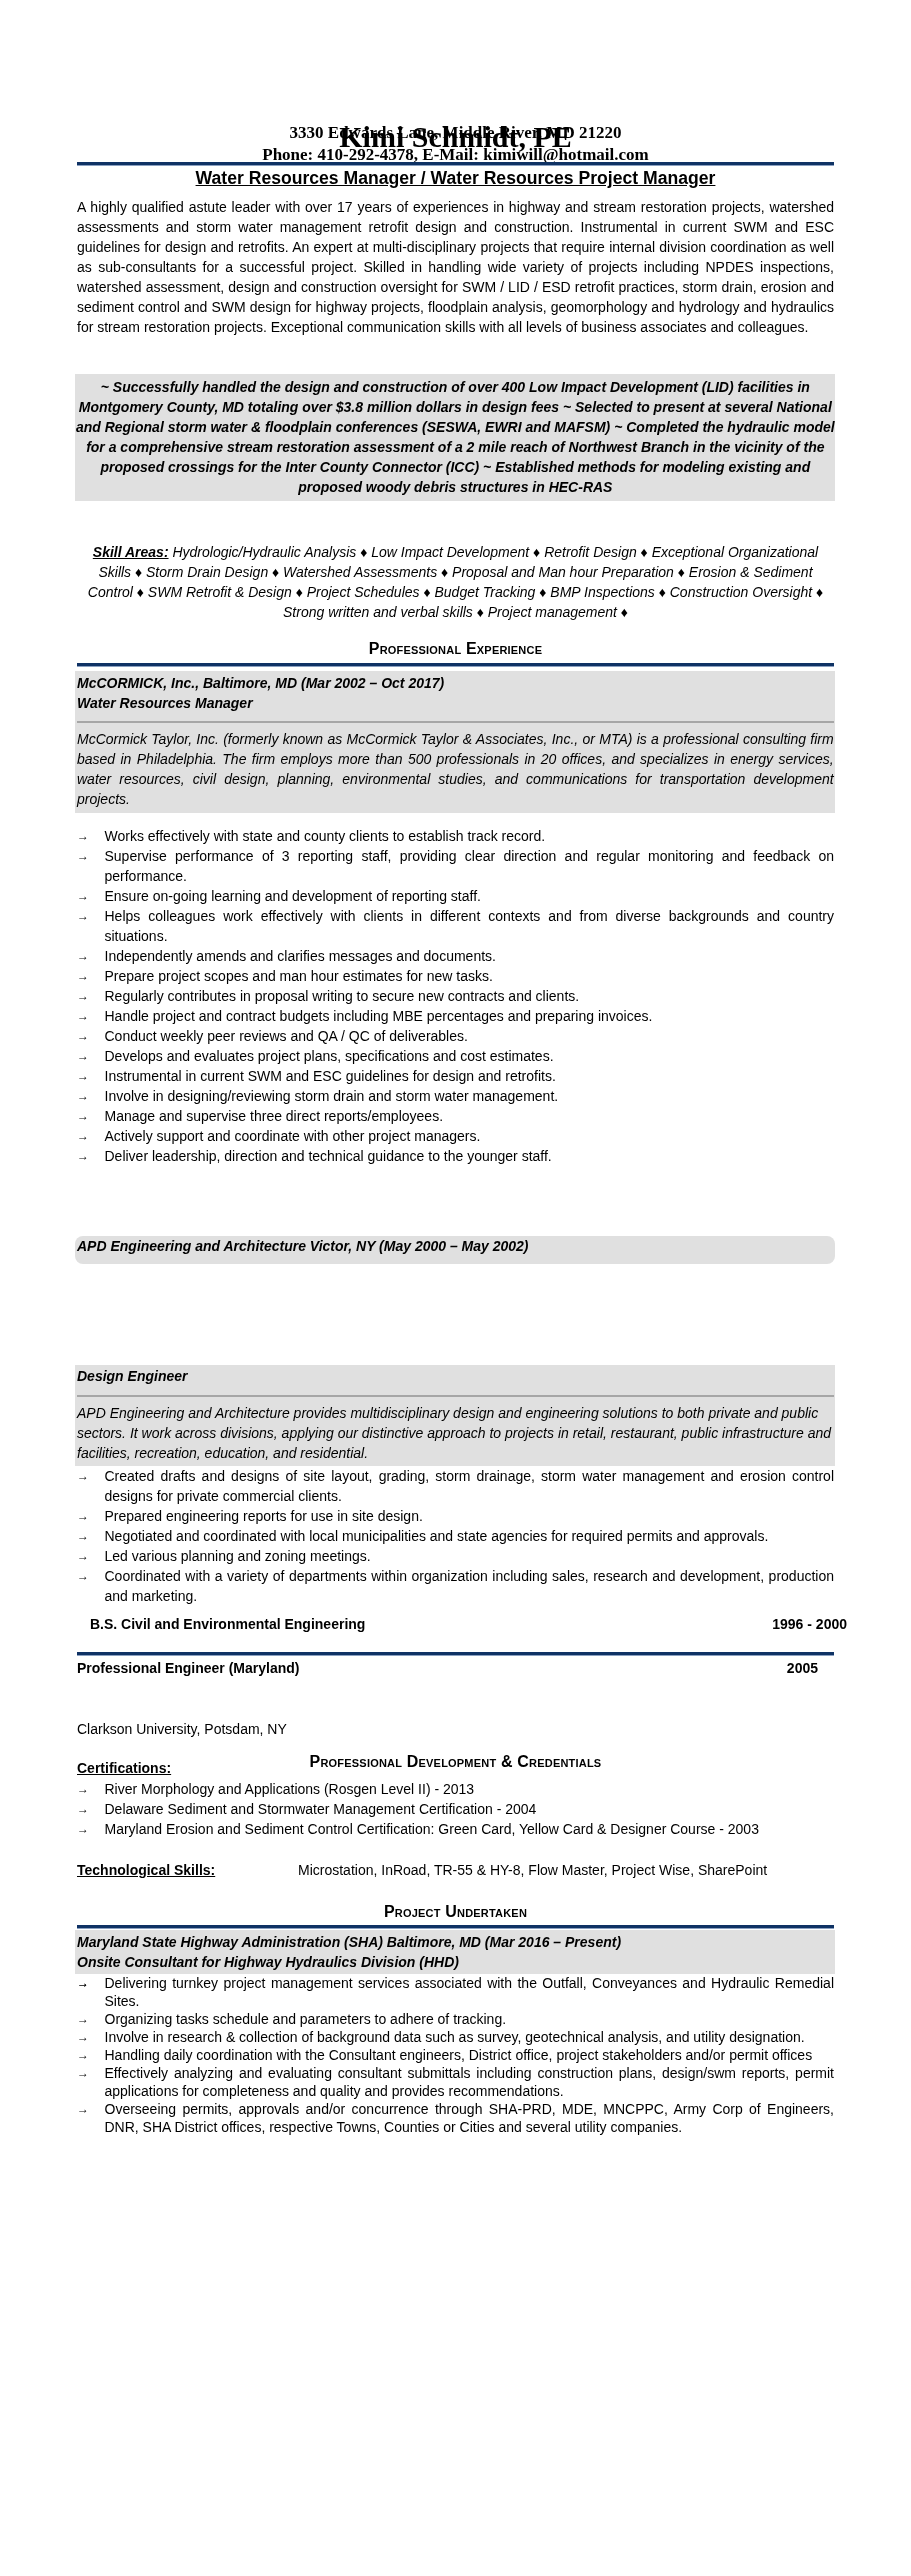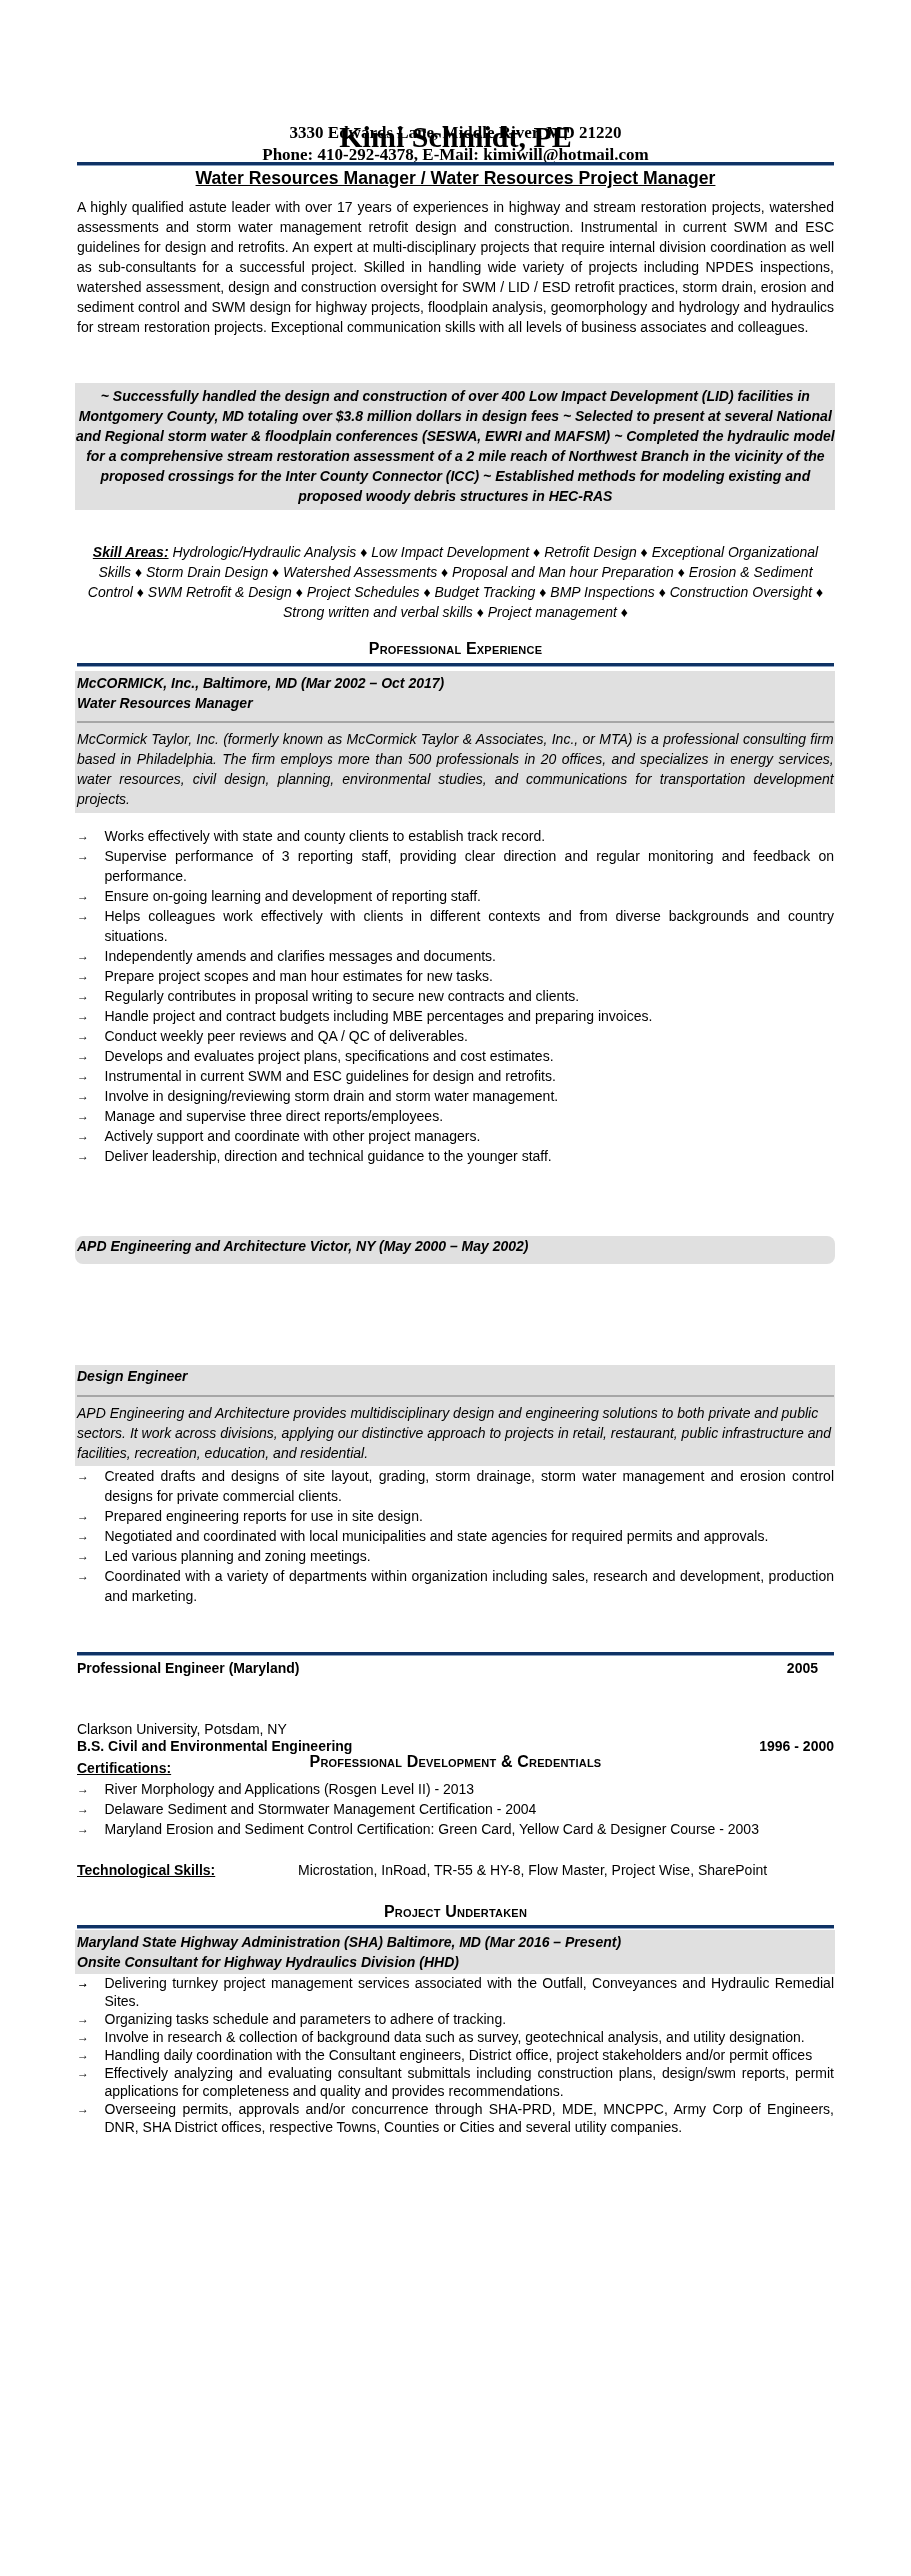--- a/index.html
+++ b/index.html
@@ -33,21 +33,21 @@
 
   <div class="name">Kimi Schmidt, PE</div>
   <div class="contact" style="top:122px;">3330 Edwards Lane, Middle River, MD 21220</div>
   <div class="contact" style="top:144px;">Phone: 410-292-4378, E-Mail: kimiwill@hotmail.com</div>
   <div class="rule-blue" style="top:162px;"></div>
 
   <div class="title" style="top:167px;text-decoration:underline;">Water Resources Manager / Water Resources Project Manager</div>
 
   <div class="para" style="top:197px;">A highly qualified astute leader with over 17 years of experiences in highway and stream restoration projects, watershed assessments and storm water management retrofit design and construction. Instrumental in current SWM and ESC guidelines for design and retrofits. An expert at multi-disciplinary projects that require internal division coordination as well as sub-consultants for a successful project. Skilled in handling wide variety of projects including NPDES inspections, watershed assessment, design and construction oversight for SWM / LID / ESD retrofit practices, storm drain, erosion and sediment control and SWM design for highway projects, floodplain analysis, geomorphology and hydrology and hydraulics for stream restoration projects. Exceptional communication skills with all levels of business associates and colleagues.</div>
 
-  <div class="highlight" style="top:383px;">
+  <div class="highlight" style="top:374px;">
     <span>~ Successfully handled  the design and construction of over 400 Low Impact Development (LID) facilities in Montgomery County, MD totaling over $3.8 million dollars in design fees ~ Selected to present at several National and Regional storm water &amp; floodplain conferences (SESWA, EWRI and MAFSM) ~ Completed the hydraulic model for a comprehensive stream restoration assessment of a 2 mile reach of Northwest Branch in the vicinity of the proposed crossings for the Inter County Connector (ICC) ~ Established methods for modeling existing and proposed woody debris structures in HEC-RAS</span>
   </div>
 
   <div class="skills" style="top:542px;">
     <span class="lbl">Skill Areas:</span>
     <span>Hydrologic/Hydraulic Analysis ♦ Low Impact Development ♦ Retrofit Design ♦ Exceptional Organizational Skills ♦ Storm Drain Design ♦ Watershed Assessments ♦ Proposal and Man hour Preparation ♦ Erosion &amp; Sediment Control ♦ SWM Retrofit &amp; Design ♦  Project Schedules ♦  Budget Tracking ♦ BMP Inspections ♦  Construction Oversight ♦  Strong written and verbal skills ♦ Project management ♦</span>
   </div>
 
   <div class="section-head" style="top:639px;">Professional Experience</div>
   <div class="rule-blue" style="top:663px;"></div>
@@ -96,21 +96,21 @@
   </ul>
 
   <div class="section-head" style="top:1716px;margin-top:36px;">Professional Development &amp; Credentials</div>
   <div class="rule-blue" style="top:1652px;"></div>
 
   <div class="row" style="top:1658px;">
     <span class="bold">Professional Engineer (Maryland)</span>
     <span class="bold" style="margin-right:16px;">2005</span>
   </div>
 
-  <div class="row" style="top:1736px;">
+  <div class="row" style="top:1614px;margin-left:13px;">
     <span class="bold">B.S. Civil and Environmental Engineering</span>
     <span class="bold">1996 - 2000</span>
   </div>
   <div class="plain" style="top:1719px;">Clarkson University, Potsdam, NY</div>
 
   <div class="plain u-label" style="top:1758px;">Certifications:</div>
   <ul class="bullets" style="top:1779px;">
     <li><span class="arrow">→</span><span>River Morphology and Applications (Rosgen Level II) - 2013</span></li>
     <li><span class="arrow">→</span><span>Delaware Sediment and Stormwater Management Certification - 2004</span></li>
     <li><span class="arrow">→</span><span>Maryland Erosion and Sediment Control Certification: Green Card, Yellow Card &amp; Designer Course - 2003</span></li>

